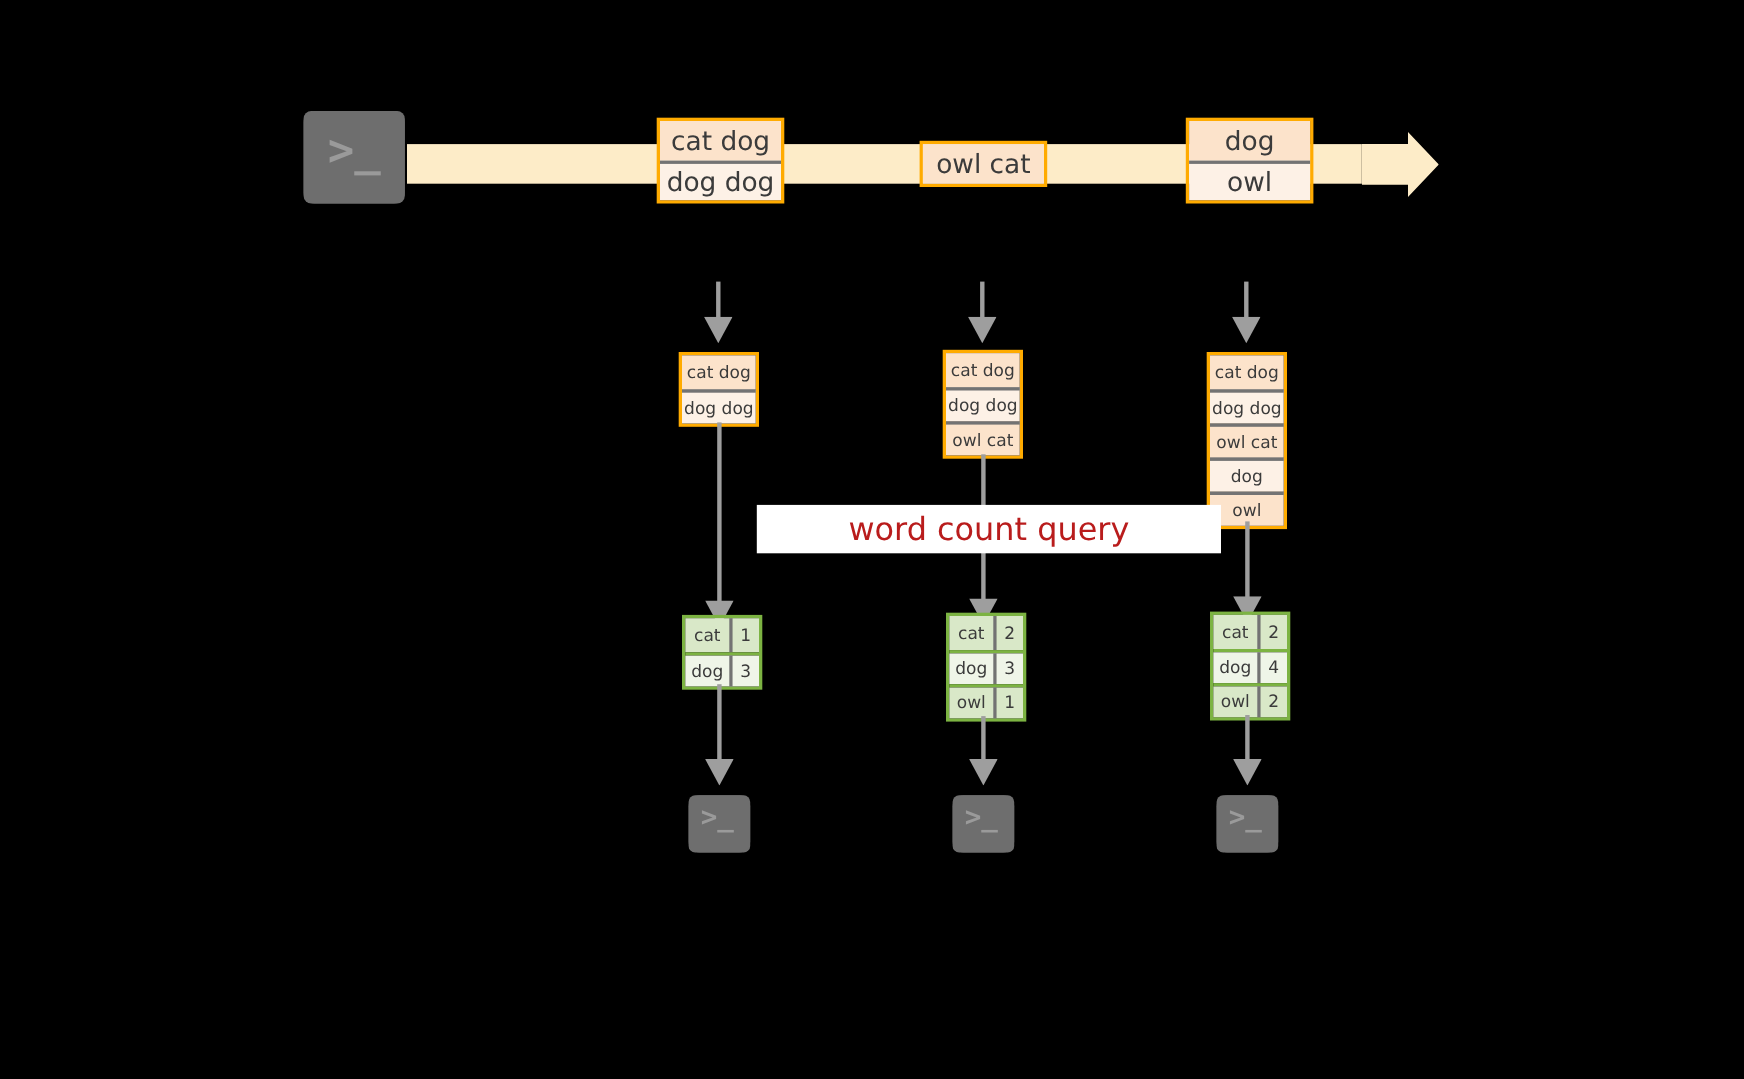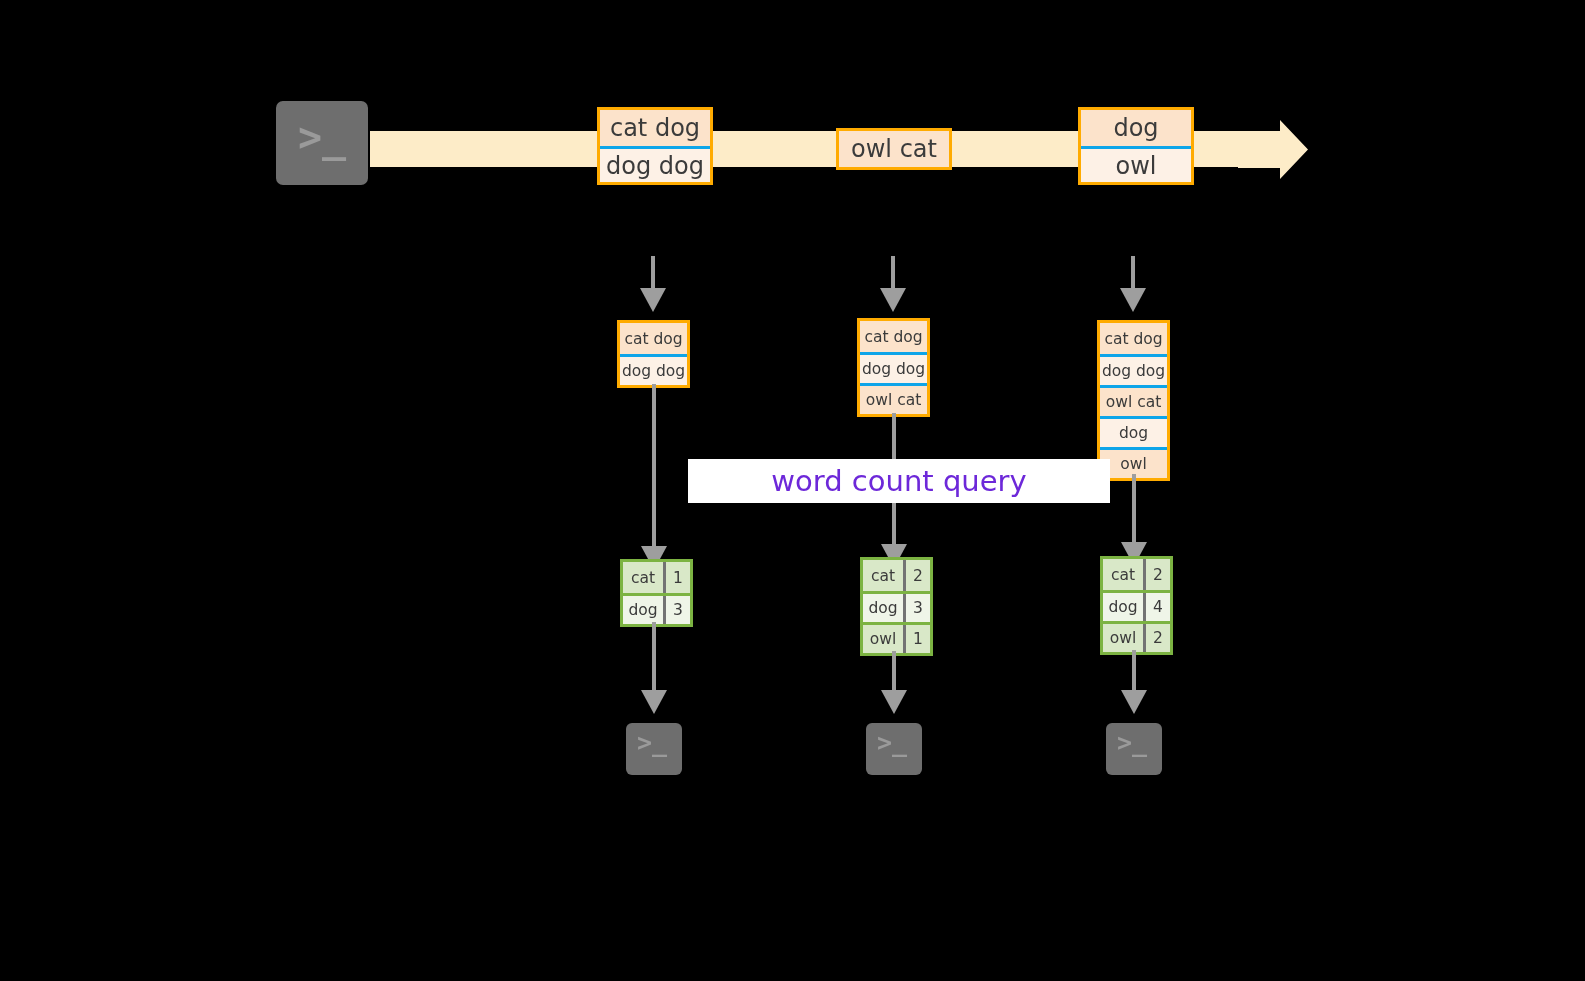--- a/index.html
+++ b/index.html
@@ -28,21 +28,21 @@
   .stream-band{position:absolute;left:370px;top:131px;width:868px;height:36px;
         background:#fdecc8;}
   .stream-head{position:absolute;left:1238px;top:120px;width:70px;height:59px;}
 
   
   .rec{position:absolute;box-sizing:border-box;border:3px solid #ffab00;}
   .rec .row{box-sizing:border-box;color:#3b3b3b;display:flex;align-items:center;
         justify-content:center;white-space:nowrap;}
   .rec .row.d{background:#fce3cb;}
   .rec .row.l{background:#fdf1e6;}
-  .rec .row + .row{border-top:3px solid #0ea5e9;}
+  .rec .row + .row{border-top:3px solid #737373;}
 
   
   .rec.big .row{height:36px;font-size:24px;}
   .rec.big .row + .row{margin-top:0;}
   
   .rec.sm .row{height:31px;font-size:15.5px;}
 
   
   .tbl{position:absolute;box-sizing:border-box;border:3px solid #7cb342;
        display:flex;flex-direction:column;}
@@ -55,21 +55,21 @@
   .tbl .trow.d .tc{background:#d9e8c8;}
   .tbl .trow.l .tc{background:#eff5e8;}
 
   
   .vline{position:absolute;width:4px;background:#9e9e9e;}
   .vhead{position:absolute;width:26px;height:24px;}
   .dashseg{position:absolute;width:4px;background:#9e9e9e;}
 
   
   .qlabel{position:absolute;left:688px;top:459px;width:422px;height:44px;
-        background:#fff;color:#6d28d9;font-size:29px;
+        background:#fff;color:#b91c1c;font-size:29px;
         display:flex;align-items:center;justify-content:center;}
 </style>
 </head>
 <body>
 
 <div class="stage">
 
   <div class="term big">
     <div class="hatch"></div>
     <div class="inner"></div>

